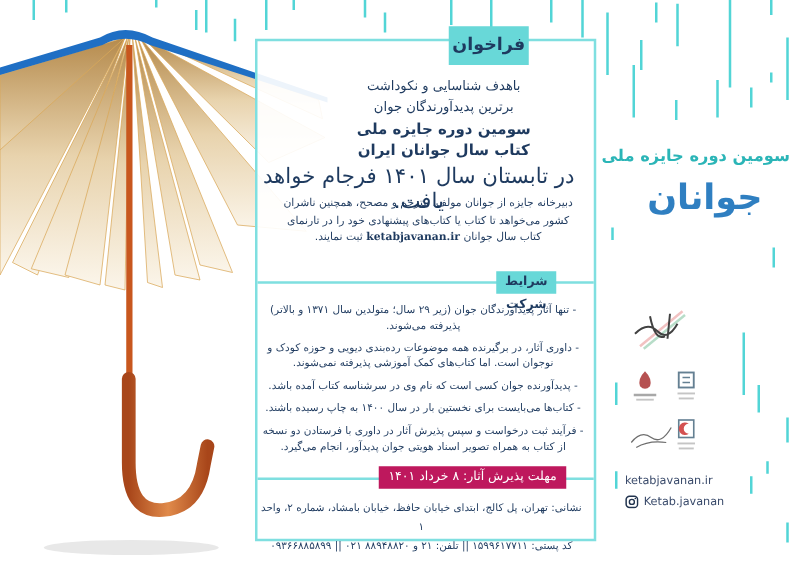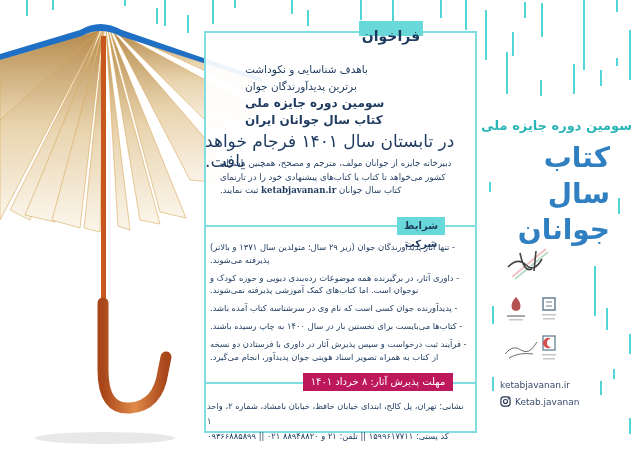--- a/index.html
+++ b/index.html
@@ -18,21 +18,21 @@
   }
   .divider { position: absolute; left: 0; right: 0; height: 2px; background: #7fdfe0; }
   .badge-teal {
     position: absolute; background: #68d8d8; color: #1e3a5f; font-weight: bold;
     text-align: center; direction: rtl;
   }
   .badge-orange {
     position: absolute; background: #be185d; color: #ffffff;
     text-align: center; direction: rtl; font-size: 10px; line-height: 18px;
   }
-  .rtl { direction: rtl; text-align: left; color: #1e3a5f; }
+  .rtl { direction: rtl; text-align: center; color: #1e3a5f; }
   .intro { position: absolute; right: 10px; top: 28px; width: 220px; font-size: 10.5px; line-height: 17px; }
   .intro .em { font-weight: bold; font-size: 12px; }
   .summer { position: absolute; right: 10px; top: 98px; width: 260px; font-size: 17px; font-weight: normal; }
   .desc { position: absolute; right: 10px; top: 124px; width: 245px; font-size: 8.6px; line-height: 13.5px; }
   .desc .site { font-weight: bold; font-family: "DejaVu Serif", serif; }
   .rules { position: absolute; right: 8px; top: 208px; width: 257px; font-size: 8.4px; line-height: 12.5px; }
   .rules p { margin: 0 0 5.5px 0; }
   .address { position: absolute; right: 8px; top: 366px; width: 260px; font-size: 8.3px; line-height: 15px; }
   
   .title-top { position: absolute; right: 8px; top: 118px; color: #2bb5b7; font-weight: bold; font-size: 13px; direction: rtl; }
@@ -114,21 +114,21 @@
 
   <path d="M0 54 L80 30 Q100 18 122 30 L262 78 L262 82 L120 36 Q100 26 82 36 L0 60 Z" fill="#1f6fc4"></path>
 
   <rect x="101" y="36" width="5" height="270" fill="#c8571e"></rect>
 
   <path d="M103 303 L103 370 Q103 410 130 408 Q158 406 163 372 L166 357" fill="none" stroke="url(#hg)" stroke-width="11" stroke-linecap="round"></path>
   <ellipse cx="105" cy="438" rx="70" ry="6" fill="#d8d8d8" opacity="0.6"></ellipse>
 </svg>
 
 <div class="main-box">
-  <div class="badge-teal" style="right:52px;top:-12px;width:64px;height:15px;line-height:31px;font-size:14px;margin-left:20px;">فراخوان</div>
+  <div class="badge-teal" style="right:52px;top:-12px;width:64px;height:31px;line-height:31px;font-size:14px;margin-left:20px;">فراخوان</div>
 
   <div class="rtl intro">
     <div>باهدف شناسایی و نکوداشت</div>
     <div>برترین پدیدآورندگان جوان</div>
     <div class="em">سومین دوره جایزه ملی</div>
     <div class="em">کتاب سال جوانان ایران</div>
   </div>
 
   <div class="rtl summer">در تابستان سال ۱۴۰۱ فرجام خواهد یافت.</div>
 
@@ -153,21 +153,20 @@
   <div class="badge-orange" style="right:22px;top:340px;width:150px;height:18px;">مهلت پذیرش آثار: ۸ خرداد ۱۴۰۱</div>
 
   <div class="rtl address">
     <div>نشانی: تهران، پل کالج، ابتدای خیابان حافظ، خیابان بامشاد، شماره ۲، واحد ۱</div>
     <div>کد پستی: ۱۵۹۹۶۱۷۷۱۱ || تلفن: ۲۱ و ۸۸۹۴۸۸۲۰ ۰۲۱ || ۰۹۳۶۶۸۸۵۸۹۹</div>
   </div>
 </div>
 
 <div class="title-top">سومین دوره جایزه ملی</div>
 <div class="title-big">
-  <div>کتاب سال</div>
   <div>جوانان</div>
 </div>
 
 <div class="logo" style="left:502px;top:243px;width:52px;height:40px;">
   <svg width="52" height="40" viewBox="0 0 52 40">
     <path d="M10 34 L44 6" stroke="#e07070" stroke-width="2" opacity="0.5"></path>
     <path d="M13 36 L46 9" stroke="#58b080" stroke-width="2" opacity="0.5"></path>
     <path d="M6 24 Q16 14 24 22 T40 16 M18 10 Q22 30 30 26 M34 8 L32 28" fill="none" stroke="#222" stroke-width="1.6"></path>
   </svg>
 </div>

